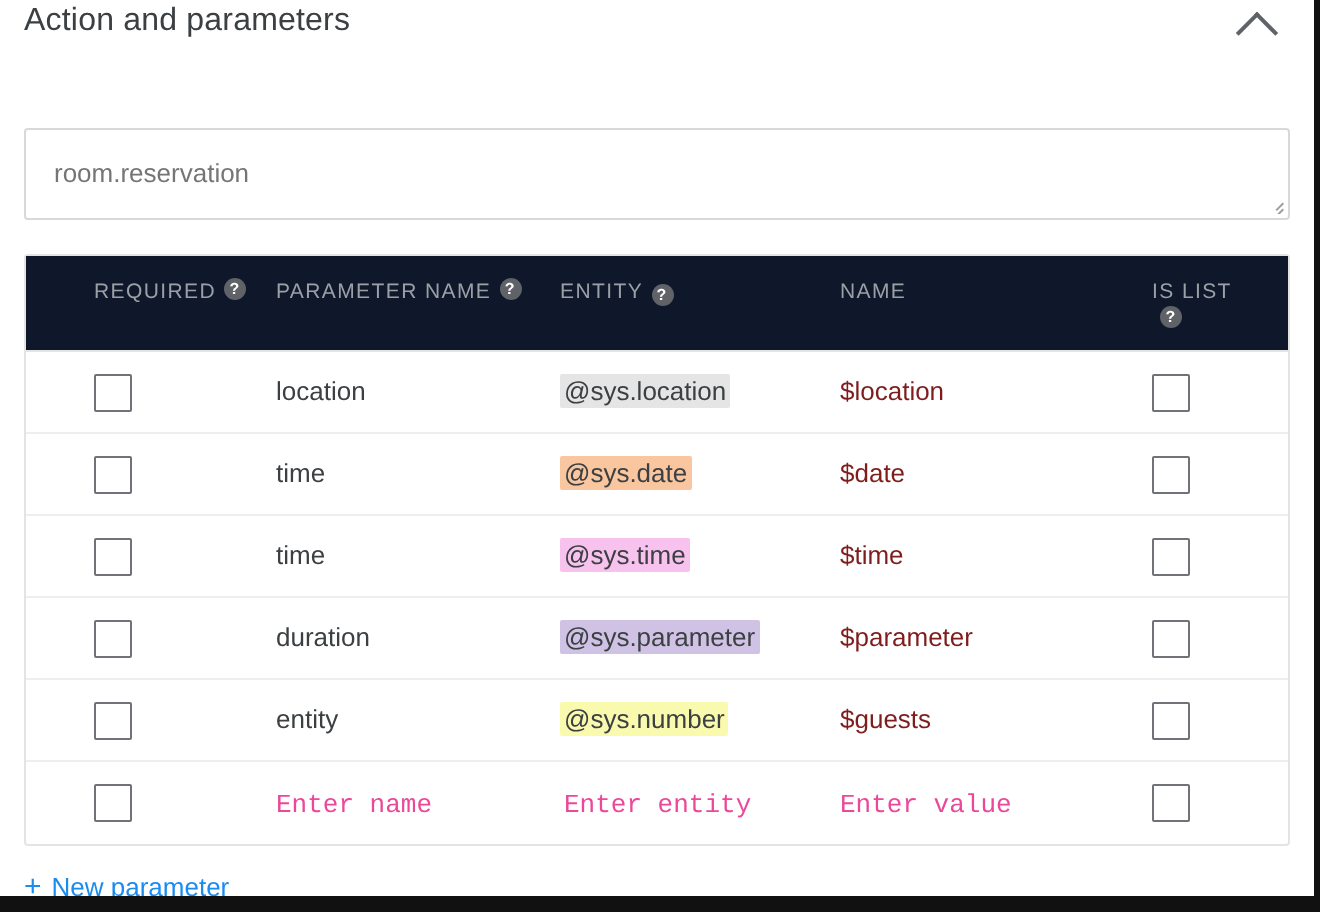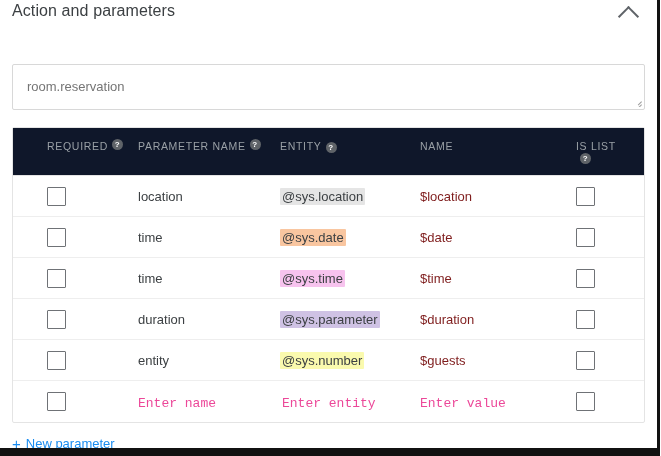--- a/index.html
+++ b/index.html
@@ -298,21 +298,21 @@
       <div class="c-required">
         <div class="cbox"></div>
       </div>
       <div class="c-name">
         <span class="pname">duration</span>
       </div>
       <div class="c-entity">
         <span class="pent" style="background: rgb(207, 194, 228);">@sys.parameter</span>
       </div>
       <div class="c-value">
-        <span class="pval">$duration</span>
+        <span class="pval">$parameter</span>
       </div>
       <div class="c-islist">
         <div class="cbox"></div>
       </div>
     </div>
 
     <div class="row trow">
       <div class="c-required">
         <div class="cbox"></div>
       </div>

